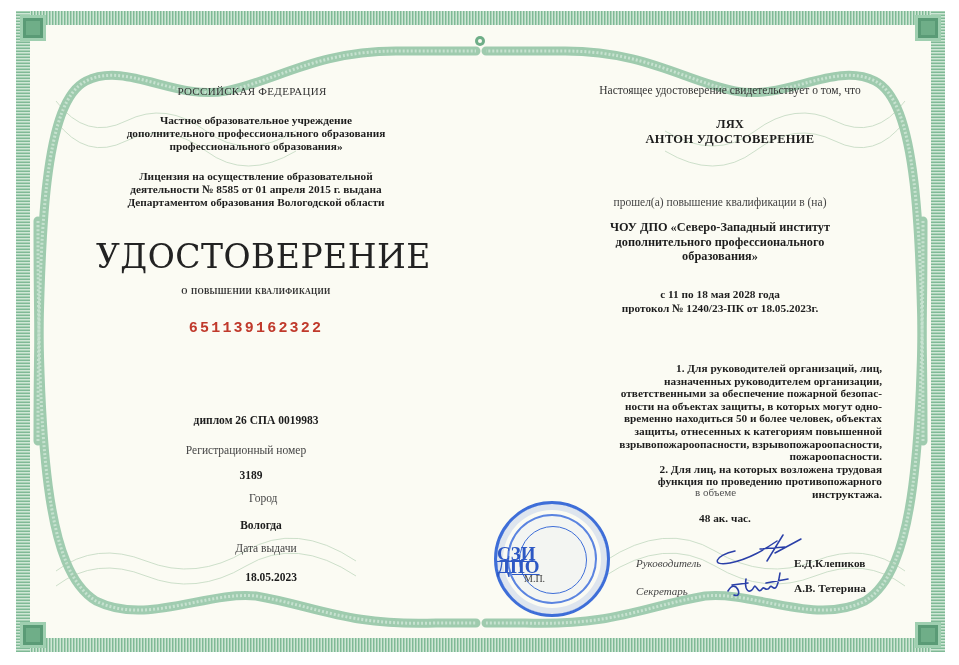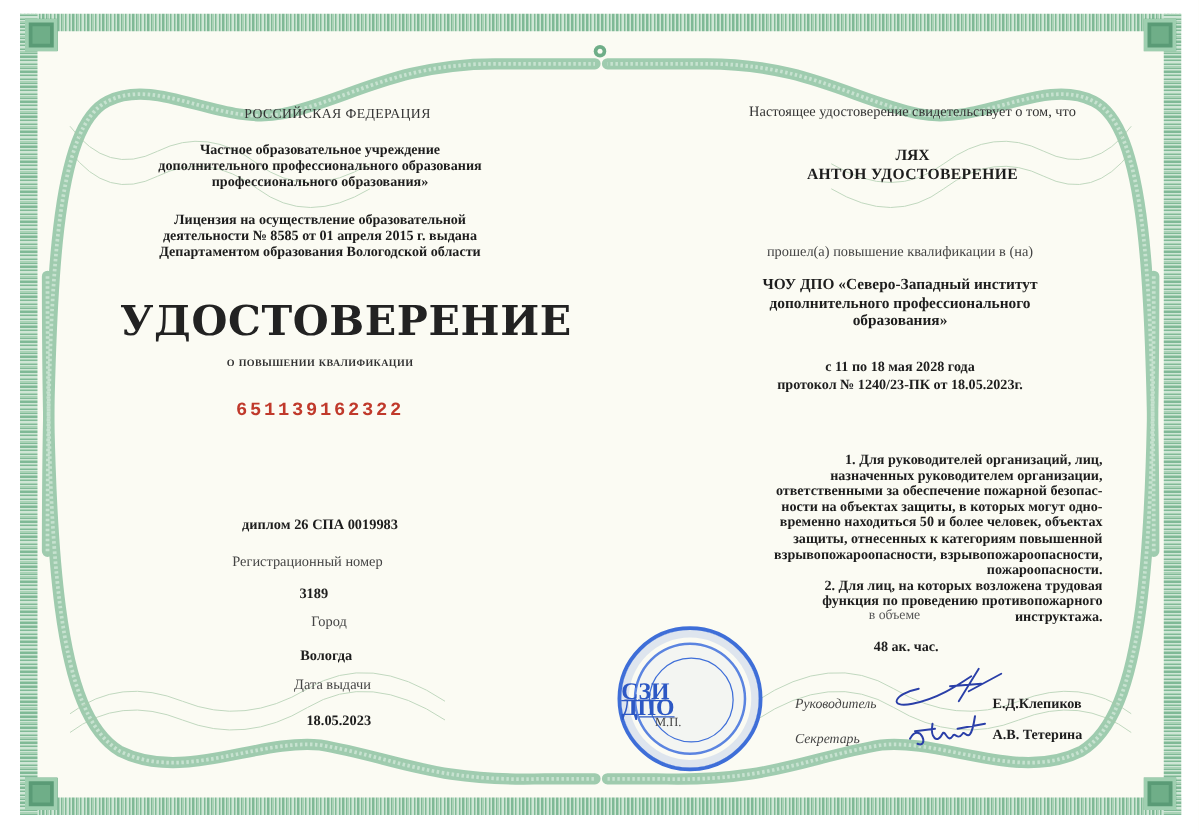--- a/index.html
+++ b/index.html
@@ -28,25 +28,25 @@
   .ornament-svg { position: absolute; left: 0; top: 0; width: 929px; height: 641px; pointer-events: none; }
 
   .page { position: absolute; top: 0; height: 100%; }
   .left-page { left: 0; width: 464px; }
   .right-page { left: 464px; width: 465px; }
 
   .c { position: absolute; text-align: center; }
   .bold { font-weight: bold; }
 
   .small-caps { font-variant: small-caps; letter-spacing: 0.3px; }
-  .fed { left: 104px; width: 300px; top: 74px; font-size: 11px; color: #333; font-family: Liberation Serif, serif; }
+  .fed { left: 86px; width: 300px; top: 74px; font-size: 11px; color: #333; font-family: Liberation Serif, serif; }
   .org { left: 90px; width: 300px; top: 103px; font-size: 11.3px; line-height: 13px; }
   .lic { left: 90px; width: 300px; top: 159px; font-size: 11.3px; line-height: 13px; }
   .title { left: 80px; width: 320px; top: 226px; font-size: 33px; letter-spacing: 0.5px; color: #222;
-      font-family: "DejaVu Serif", serif; font-weight: bold; }
+      font-family: "DejaVu Serif", serif; font-weight: normal; }
   .subtitle { left: 80px; width: 320px; top: 273px; font-size: 11px; font-weight: bold; color: #333; }
   .serial { left: 120px; width: 240px; top: 309px; font-size: 15px; color: #c0392b; letter-spacing: 2.2px;
       font-family: "Liberation Mono", "DejaVu Sans Mono", monospace; font-weight: bold; }
   .doc-q { left: 110px; width: 240px; top: 368px; font-size: 13px; font-style: italic; color: #333; }
   .diploma { left: 150px; width: 180px; top: 403px; font-size: 11.5px; }
   .reg-label { left: 120px; width: 220px; top: 433px; font-size: 11.5px; color: #444; }
   .reg-val { left: 195px; width: 80px; top: 458px; font-size: 11.5px; }
   .city-label { left: 190px; width: 80px; top: 481px; font-size: 11.5px; color: #444; text-align: left; padding-left: 43px; }
   .city-val { left: 185px; width: 120px; top: 508px; font-size: 11.5px; }
   .date-label { left: 190px; width: 120px; top: 531px; font-size: 11.5px; color: #444; }

